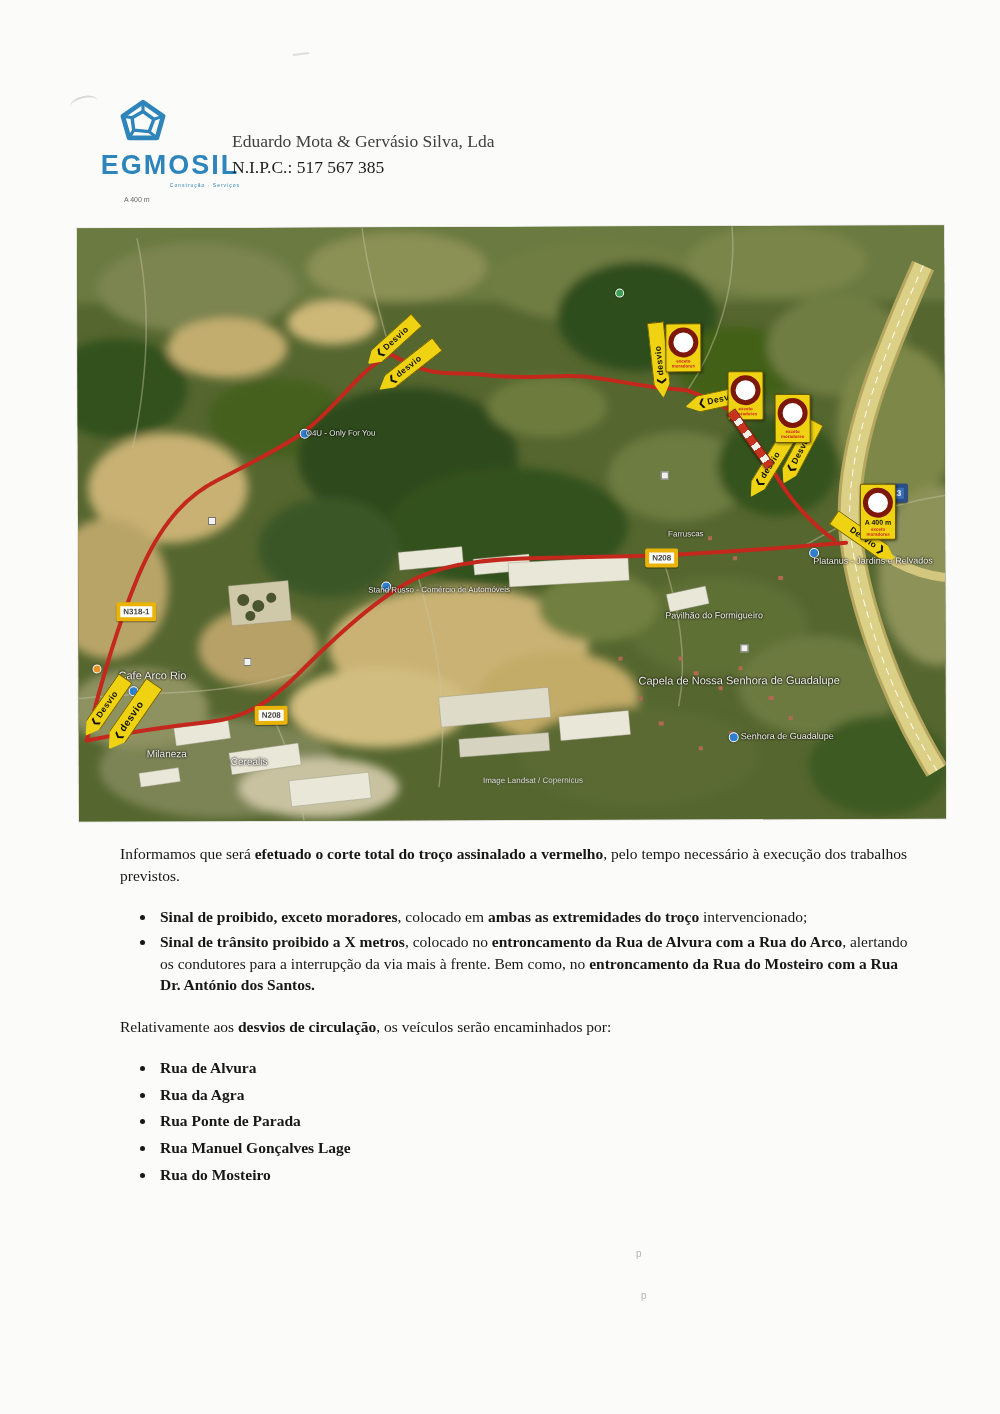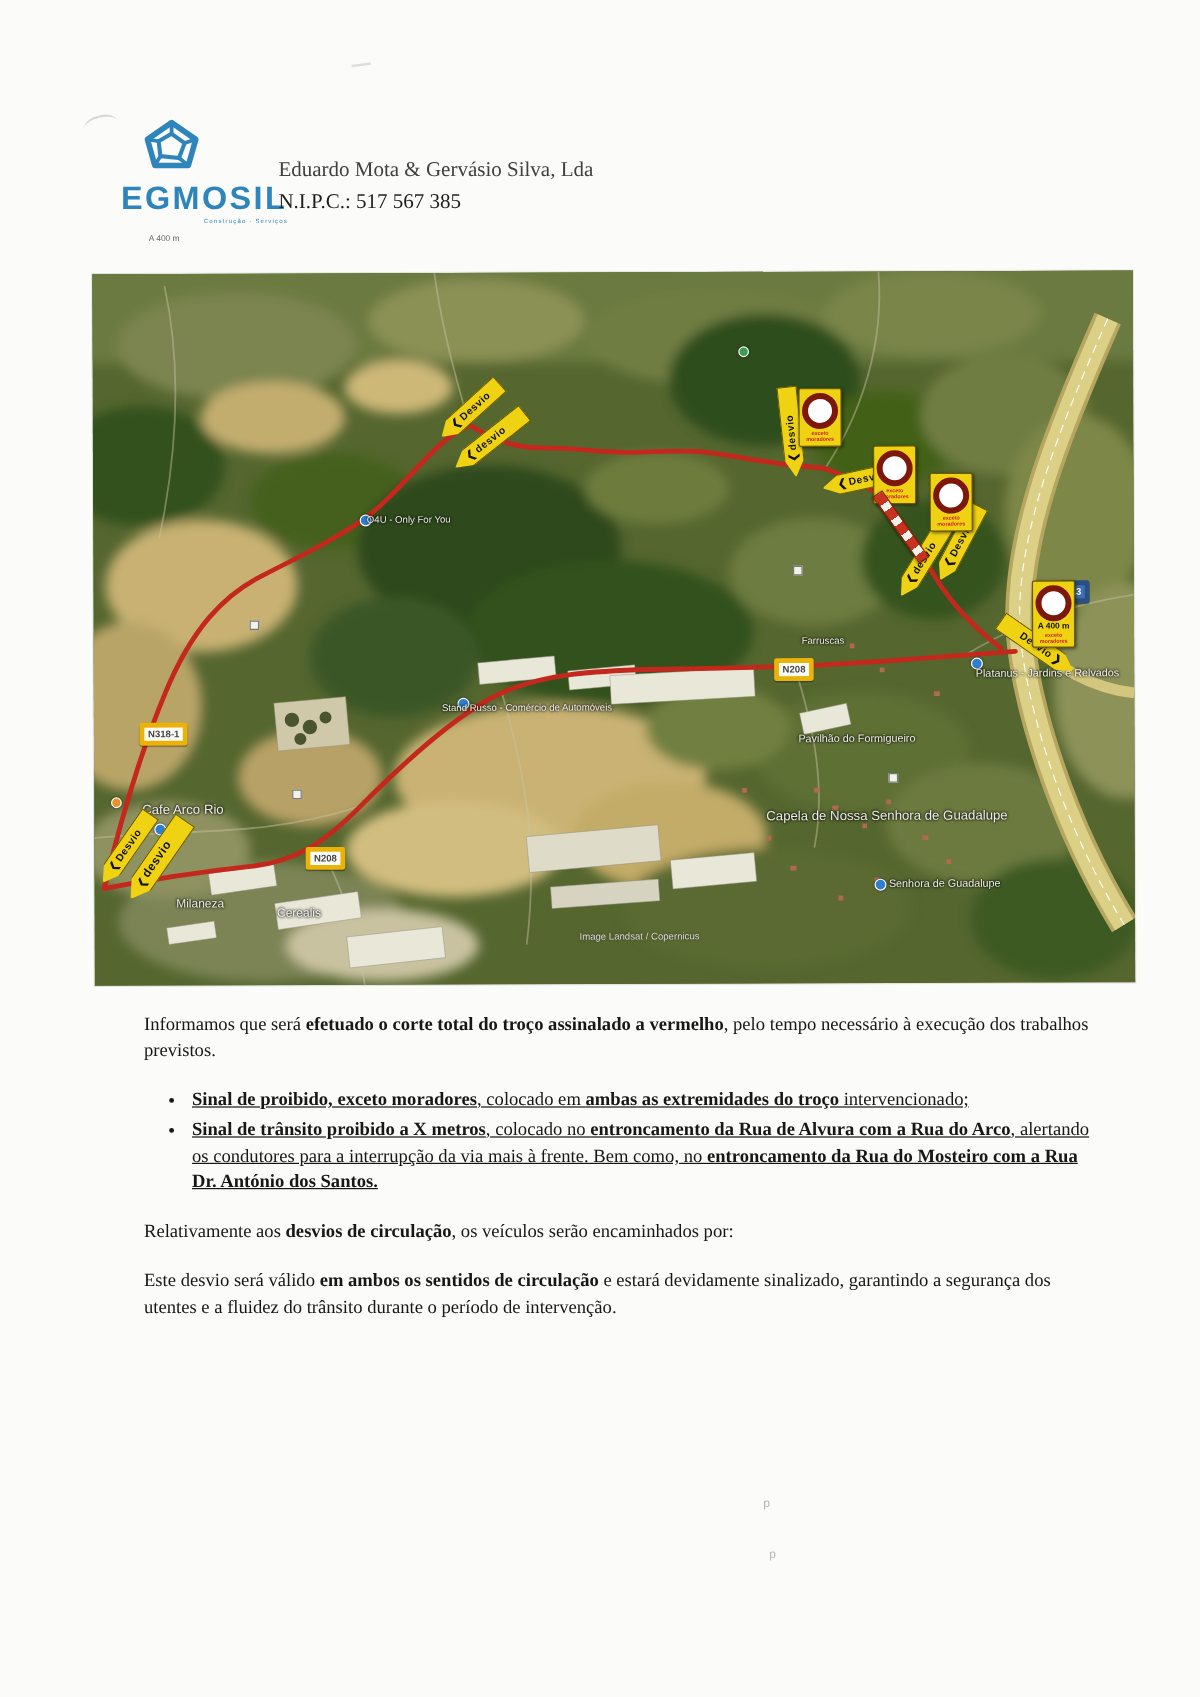--- a/index.html
+++ b/index.html
@@ -60,21 +60,21 @@
            box-shadow:0 1px 2px rgba(0,0,0,.4);}
   .credit{position:absolute;left:404px;top:549px;font-family:"Liberation Sans",sans-serif;
           font-size:8px;color:#d8d8cf;text-shadow:0 0 2px #333;}
   
   .doc-body{position:absolute;left:120px;top:843px;width:790px;font-size:15.5px;line-height:1.4;}
   .doc-body h1{font-size:15.5px;margin:0 0 26px;}
   .doc-body p{margin:0;}
   .p1{margin:0 0 20px !important;} .p2{margin:0 0 15px !important;}
   .p3{margin:0 0 19px !important;}
   ul.sig{margin:0 0 20px;padding-left:36px;}
-  ul.sig li{margin-bottom:3px;padding-left:4px;text-decoration:underline;}
+  ul.sig li{margin-bottom:3px;padding-left:4px;}
   ul.streets{margin:0 0 22px;padding-left:36px;font-weight:bold;}
   ul.streets li{margin-bottom:5px;padding-left:4px;}
 </style>
 </head>
 <body>
 
 <div class="artifact1"></div>
 <div class="artifact2"></div>
 
 <svg class="logo-icon" viewBox="0 0 40 40">
@@ -291,17 +291,23 @@
   <div class="barrier" style="left:639px;top:208px;transform:rotate(55deg);"></div>
 </div>
 
 <div class="doc-body">
   <p class="p1"><span>Informamos que será </span><b>efetuado o corte total do troço assinalado a vermelho</b><span>, pelo tempo necessário à execução dos trabalhos previstos.</span></p>
   <ul class="sig">
     <li><b>Sinal de proibido, exceto moradores</b><span>, colocado em </span><b>ambas as extremidades do troço</b><span> intervencionado;</span></li>
     <li><b>Sinal de trânsito proibido a X metros</b><span>, colocado no </span><b>entroncamento da Rua de Alvura com a Rua do Arco</b><span>, alertando os condutores para a interrupção da via mais à frente. Bem como, no </span><b>entroncamento da Rua do Mosteiro com a Rua Dr. António dos Santos.</b></li>
   </ul>
   <p class="p3"><span>Relativamente aos </span><b>desvios de circulação</b><span>, os veículos serão encaminhados por:</span></p>
-  <p class="p4"><span>Este desvio será válido </span><b>em ambos os sentidos de circulação</b><span> e estará devidamente sinalizado, garantindo a segurança dos utentes e a fluidez do trânsito durante o período de intervenção.</span></p>
+  <ul class="streets">
+    <li>Rua de Alvura</li>
+    <li>Rua da Agra</li>
+    <li>Rua Ponte de Parada</li>
+    <li>Rua Manuel Gonçalves Lage</li>
+    <li>Rua do Mosteiro</li>
+  </ul>
 </div>
 
 <span class="noise-p" style="left:636px;top:1248px;">p</span>
 <span class="noise-p" style="left:641px;top:1290px;">p</span>
 
 </body></html>

